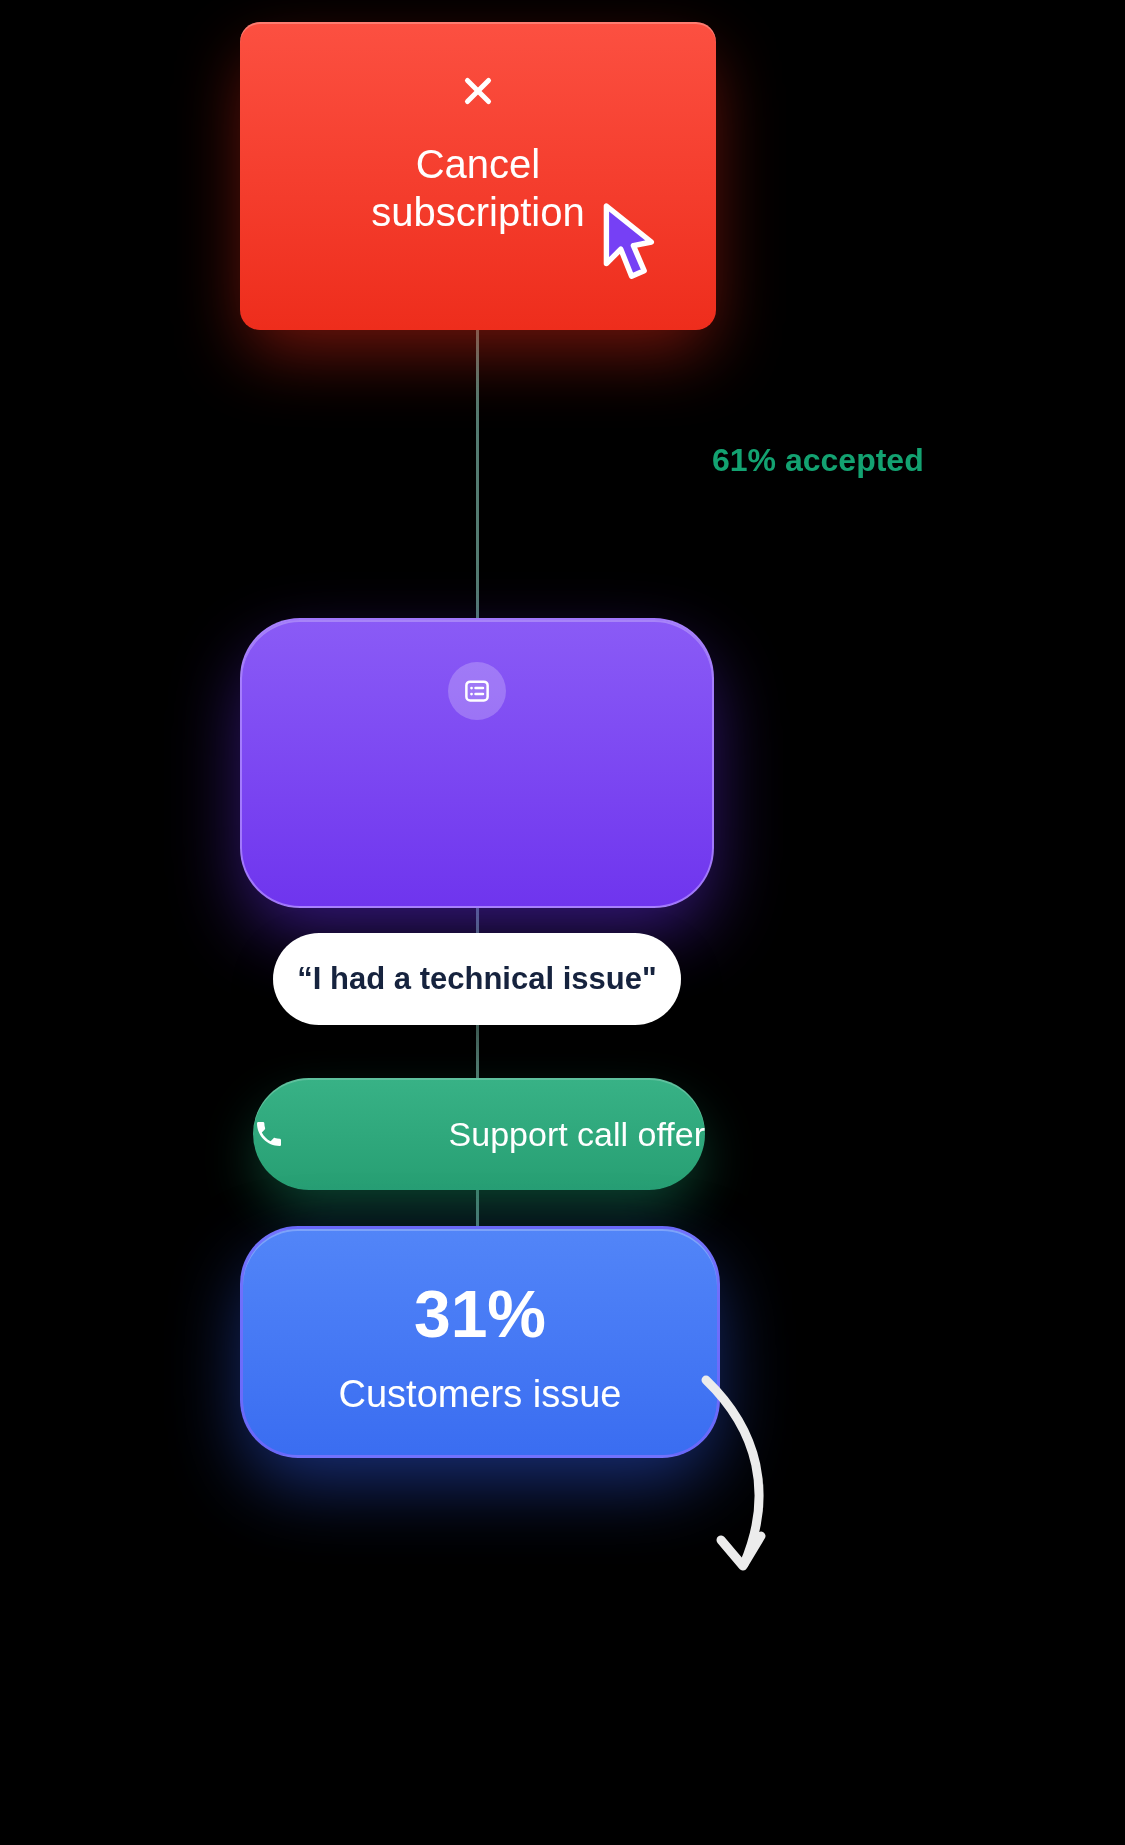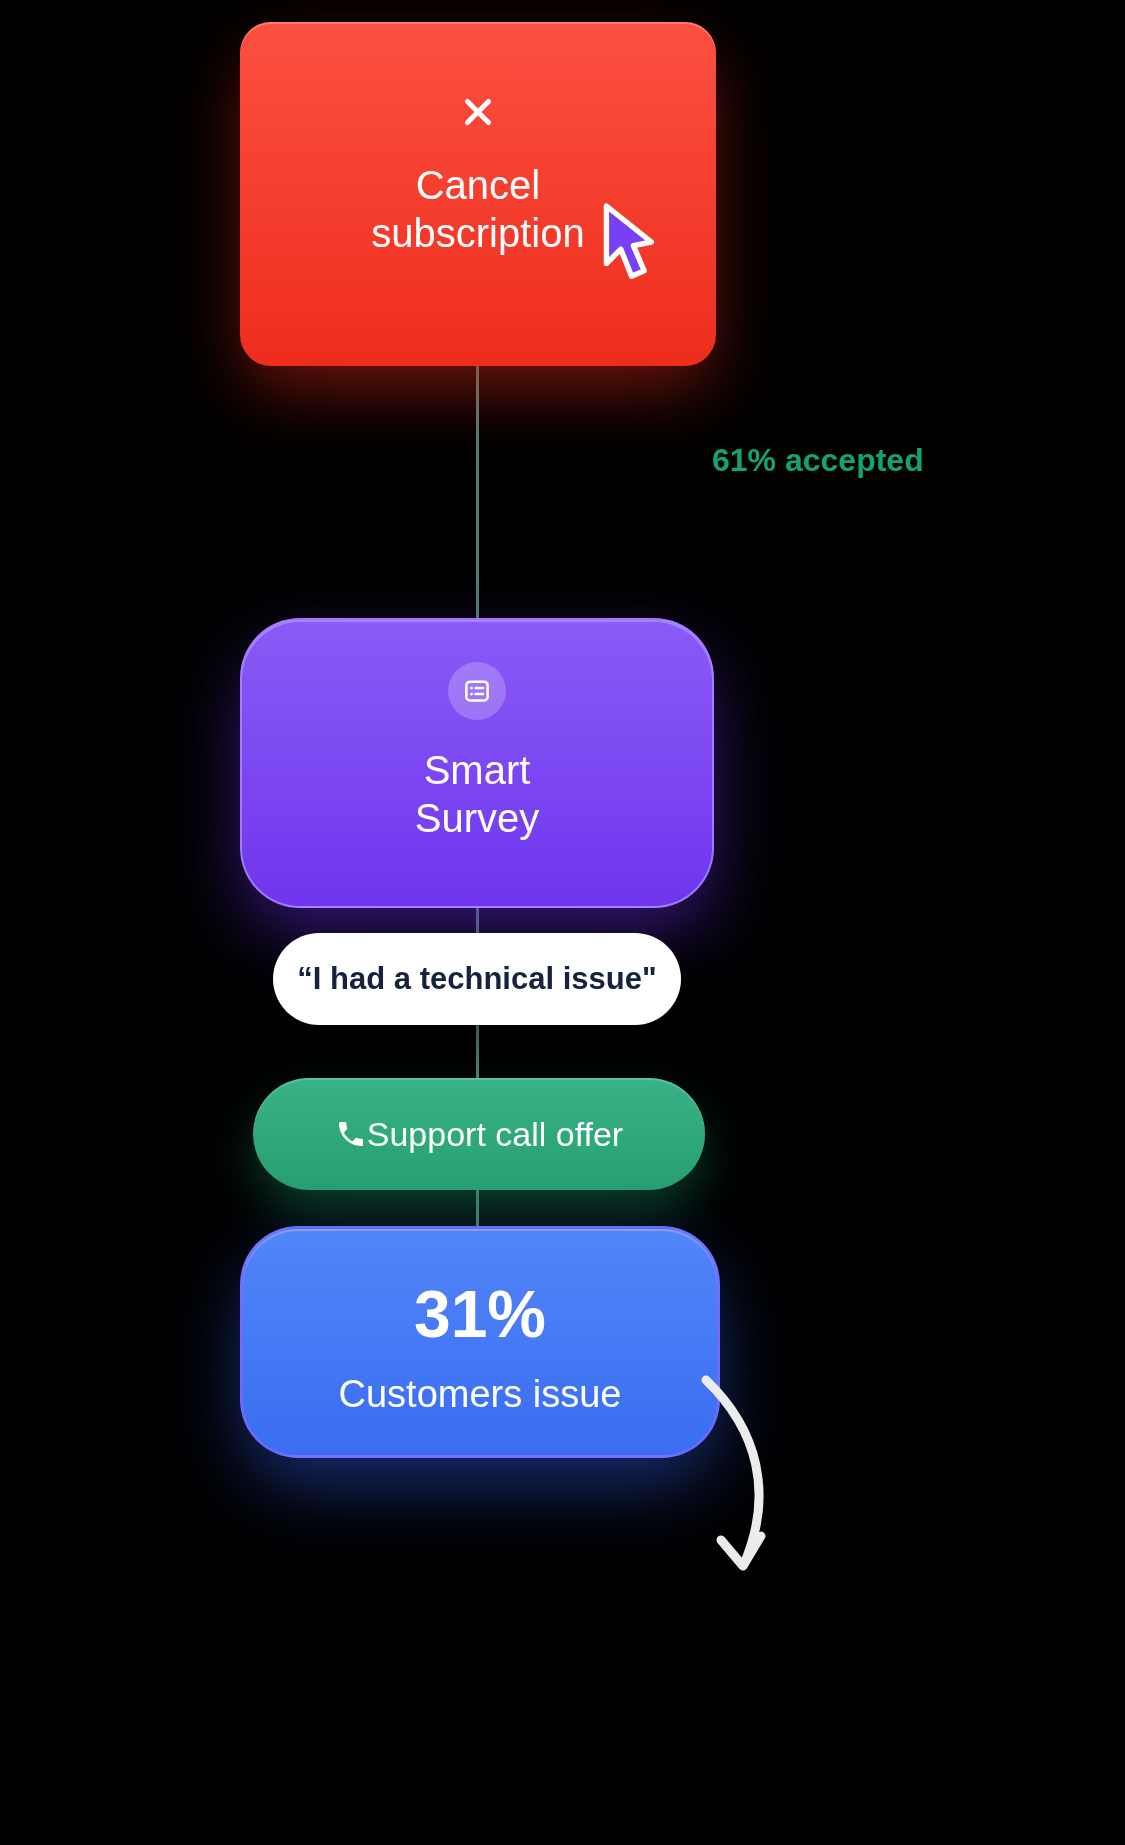--- a/index.html
+++ b/index.html
@@ -22,25 +22,25 @@
     z-index:2;
     display:flex;flex-direction:column;align-items:center;
     color:#fff;text-align:center;
     box-sizing:border-box;
   }
   .card-label{
     font-size:40px;font-weight:500;line-height:1.2;color:#fff;
   }
   
   .card-cancel{
-    left:240px;top:22px;width:476px;height:344px;
-    border-radius:31px;
+    left:240px;top:22px;width:476px;height:308px;
+    border-radius:20px;
     background:linear-gradient(180deg,#fc5041 0%,#ee2d1c 100%);
     box-shadow:0 28px 70px -8px rgba(215,38,22,0.55), inset 0 2px 0 rgba(255,255,255,0.25);
-    padding-top:67px;
+    padding-top:46px;
   }
   .card-cancel .card-label{width:320px;margin-top:26px;}
   
   .card-pause{
     left:240px;top:336px;width:476px;height:262px;
     border-radius:62px;
     background:linear-gradient(180deg,#3ab78b 0%,#27a276 100%);
     box-shadow:0 28px 70px -8px rgba(26,140,100,0.5), inset 0 2px 0 rgba(255,255,255,0.22);
     padding-top:26px;
   }
@@ -70,21 +70,21 @@
     box-shadow:0 18px 40px rgba(0,0,0,0.35);
   }
   .quote-text{font-size:31px;font-weight:600;color:#16233e;}
   
   .support-pill{
     position:absolute;z-index:2;
     left:253px;top:1078px;width:452px;height:112px;
     border-radius:56px;
     background:linear-gradient(180deg,#38b286 0%,#279f73 100%);
     box-shadow:0 24px 55px -6px rgba(26,140,100,0.5), inset 0 2px 0 rgba(255,255,255,0.2);
-    display:flex;flex-direction:row;align-items:center;justify-content:center;
+    display:flex;flex-direction:row;align-items:center;justify-content:space-between;
     color:#fff;
   }
   .support-label{font-size:34px;font-weight:500;}
   
   .card-result{
     left:240px;top:1226px;width:480px;height:232px;
     border-radius:58px;
     background:linear-gradient(180deg,#5285f8 0%,#3a6df1 100%);
     border:3px solid rgba(137,101,255,0.6);
     box-shadow:0 30px 75px -6px rgba(45,85,220,0.55), inset 0 2px 0 rgba(255,255,255,0.25);
@@ -139,21 +139,20 @@
   <div class="card card-survey">
     <span class="icon-circle">
       <svg width="30" height="30" viewBox="0 0 24 24">
         <rect x="3.5" y="4.5" width="17" height="15" rx="3" fill="none" stroke="#ffffff" stroke-width="2"></rect>
         <circle cx="7.6" cy="9.6" r="1.1" fill="#ffffff"></circle>
         <line x1="10.8" y1="9.6" x2="16.8" y2="9.6" stroke="#ffffff" stroke-width="2" stroke-linecap="round"></line>
         <circle cx="7.6" cy="14.4" r="1.1" fill="#ffffff"></circle>
         <line x1="10.8" y1="14.4" x2="16.8" y2="14.4" stroke="#ffffff" stroke-width="2" stroke-linecap="round"></line>
       </svg>
     </span>
-    <div class="card-label">Smart Survey</div>
   </div>
 
   <div class="quote-bubble">
     <span class="quote-text">“I had a technical issue"</span>
   </div>
 
   <div class="support-pill">
     <span>
       <svg width="32" height="32" viewBox="0 0 24 24">
         <path d="M6.62 10.79c1.44 2.83 3.76 5.14 6.59 6.59l2.2-2.21c.27-.27.67-.36 1.02-.24 1.12.37 2.33.57 3.57.57.55 0 1 .45 1 1V20c0 .55-.45 1-1 1-9.39 0-17-7.61-17-17 0-.55.45-1 1-1h3.5c.55 0 1 .45 1 1 0 1.25.2 2.45.57 3.57.11.35.03.74-.25 1.02l-2.2 2.2z" fill="#ffffff"></path>

